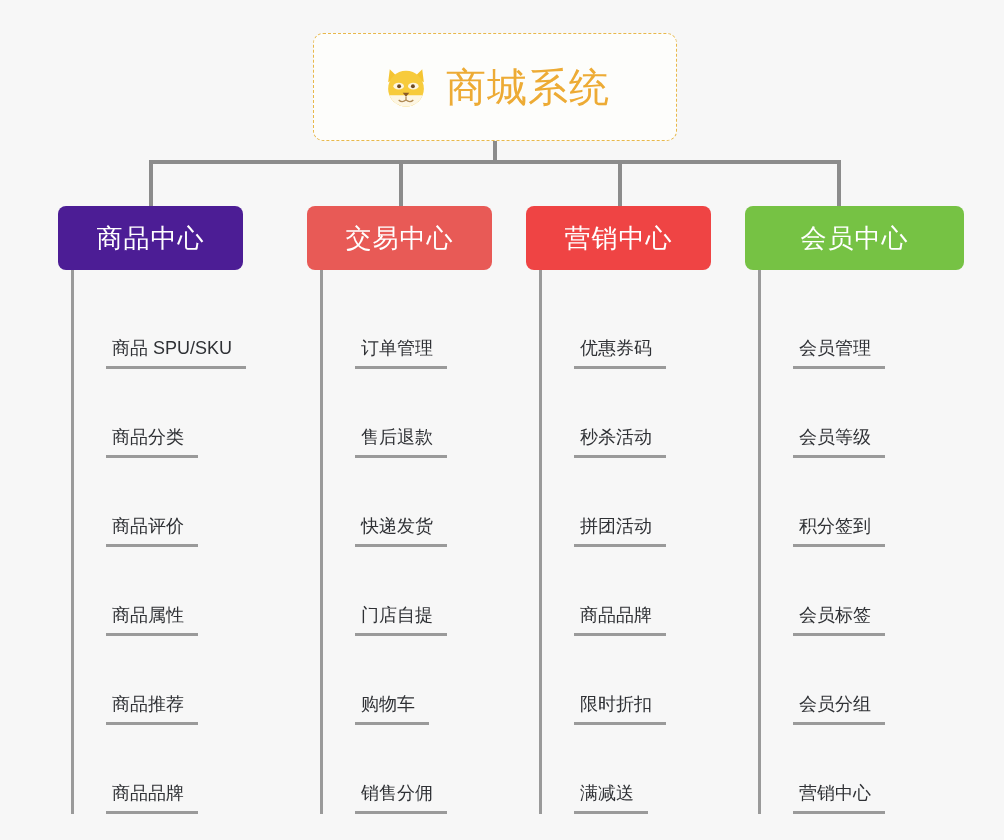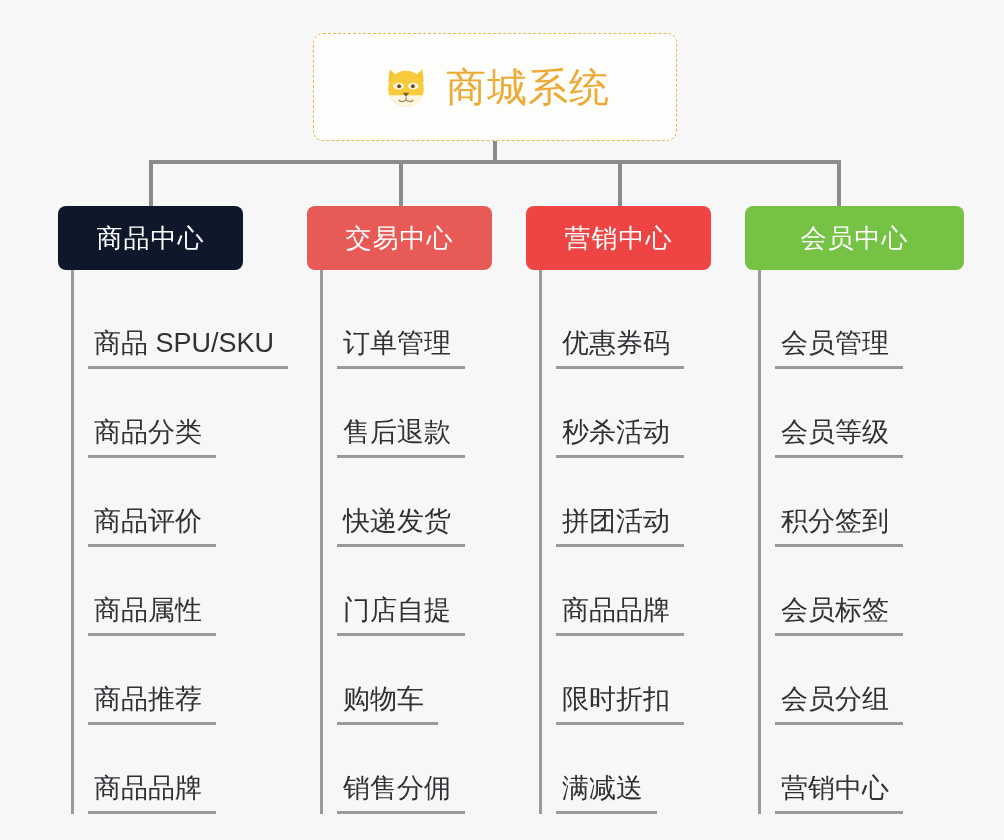--- a/index.html
+++ b/index.html
@@ -112,25 +112,25 @@
     padding-top: 10px;
   }
   .leaf-item {
     position: relative;
     height: 89px;
     display: flex;
     align-items: flex-end;
   }
   .leaf-label {
     display: inline-block;
-    margin-left: 14px;
+    margin-left: 32px;
     padding: 0 14px 7px 6px;
     border-bottom: 3px solid #9a9a9a;
     color: #2f3135;
-    font-size: 27px;
+    font-size: 18px;
     line-height: 1.1;
     white-space: nowrap;
   }
 </style>
 </head>
 <body>
 
 <div id="mindmap">
 
   <div class="root-node" style="border-color: rgb(232, 184, 75);">
@@ -153,21 +153,21 @@
   </div>
 
   <div class="conn conn-root-stem" style="background: rgb(140, 140, 140);"></div>
   <div class="conn conn-hbar" style="background: rgb(140, 140, 140);"></div>
   <div class="conn conn-drop d1" style="background: rgb(140, 140, 140);"></div>
   <div class="conn conn-drop d2" style="background: rgb(140, 140, 140);"></div>
   <div class="conn conn-drop d3" style="background: rgb(140, 140, 140);"></div>
   <div class="conn conn-drop d4" style="background: rgb(140, 140, 140);"></div>
 
   <div class="column col1">
-    <div class="cat-box" style="background: #0f172a;">
+    <div class="cat-box" style="background: #4c1d95;">
       <span>商品中心</span>
     </div>
     <div class="leaf-list">
       <div class="leaf-item">
           <span class="leaf-label">商品 SPU/SKU</span>
         </div>
       <div class="leaf-item">
           <span class="leaf-label">商品分类</span>
         </div>
       <div class="leaf-item">

